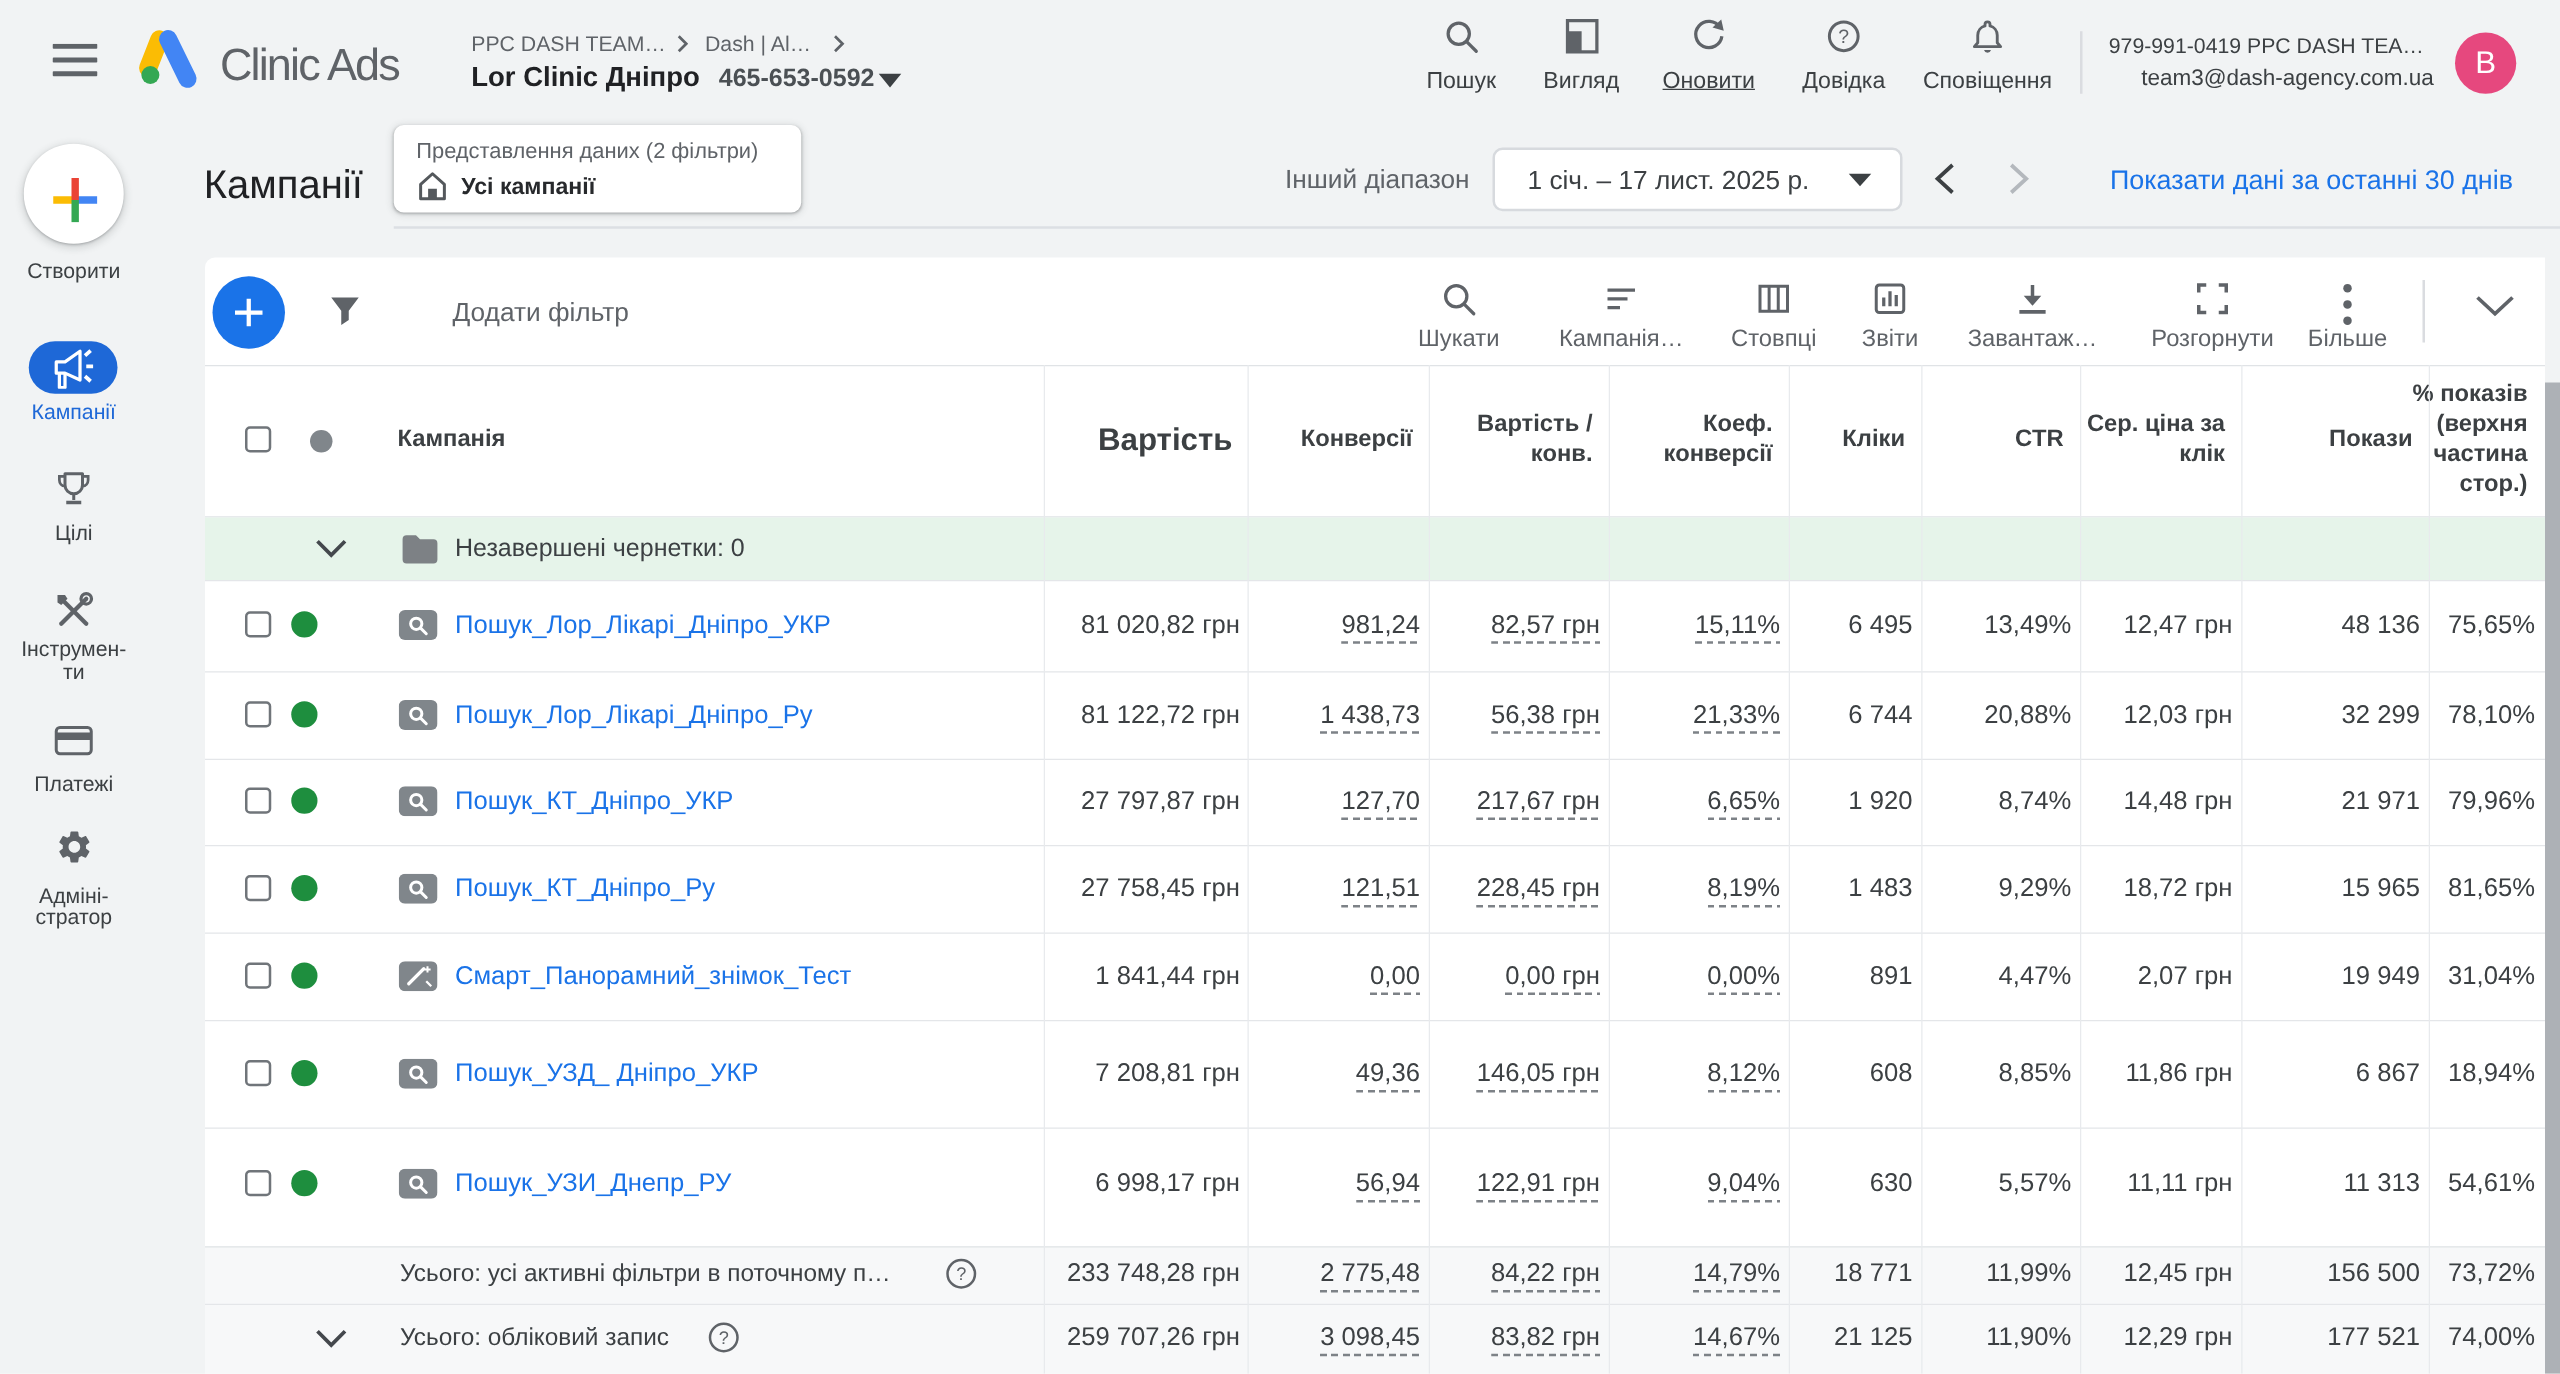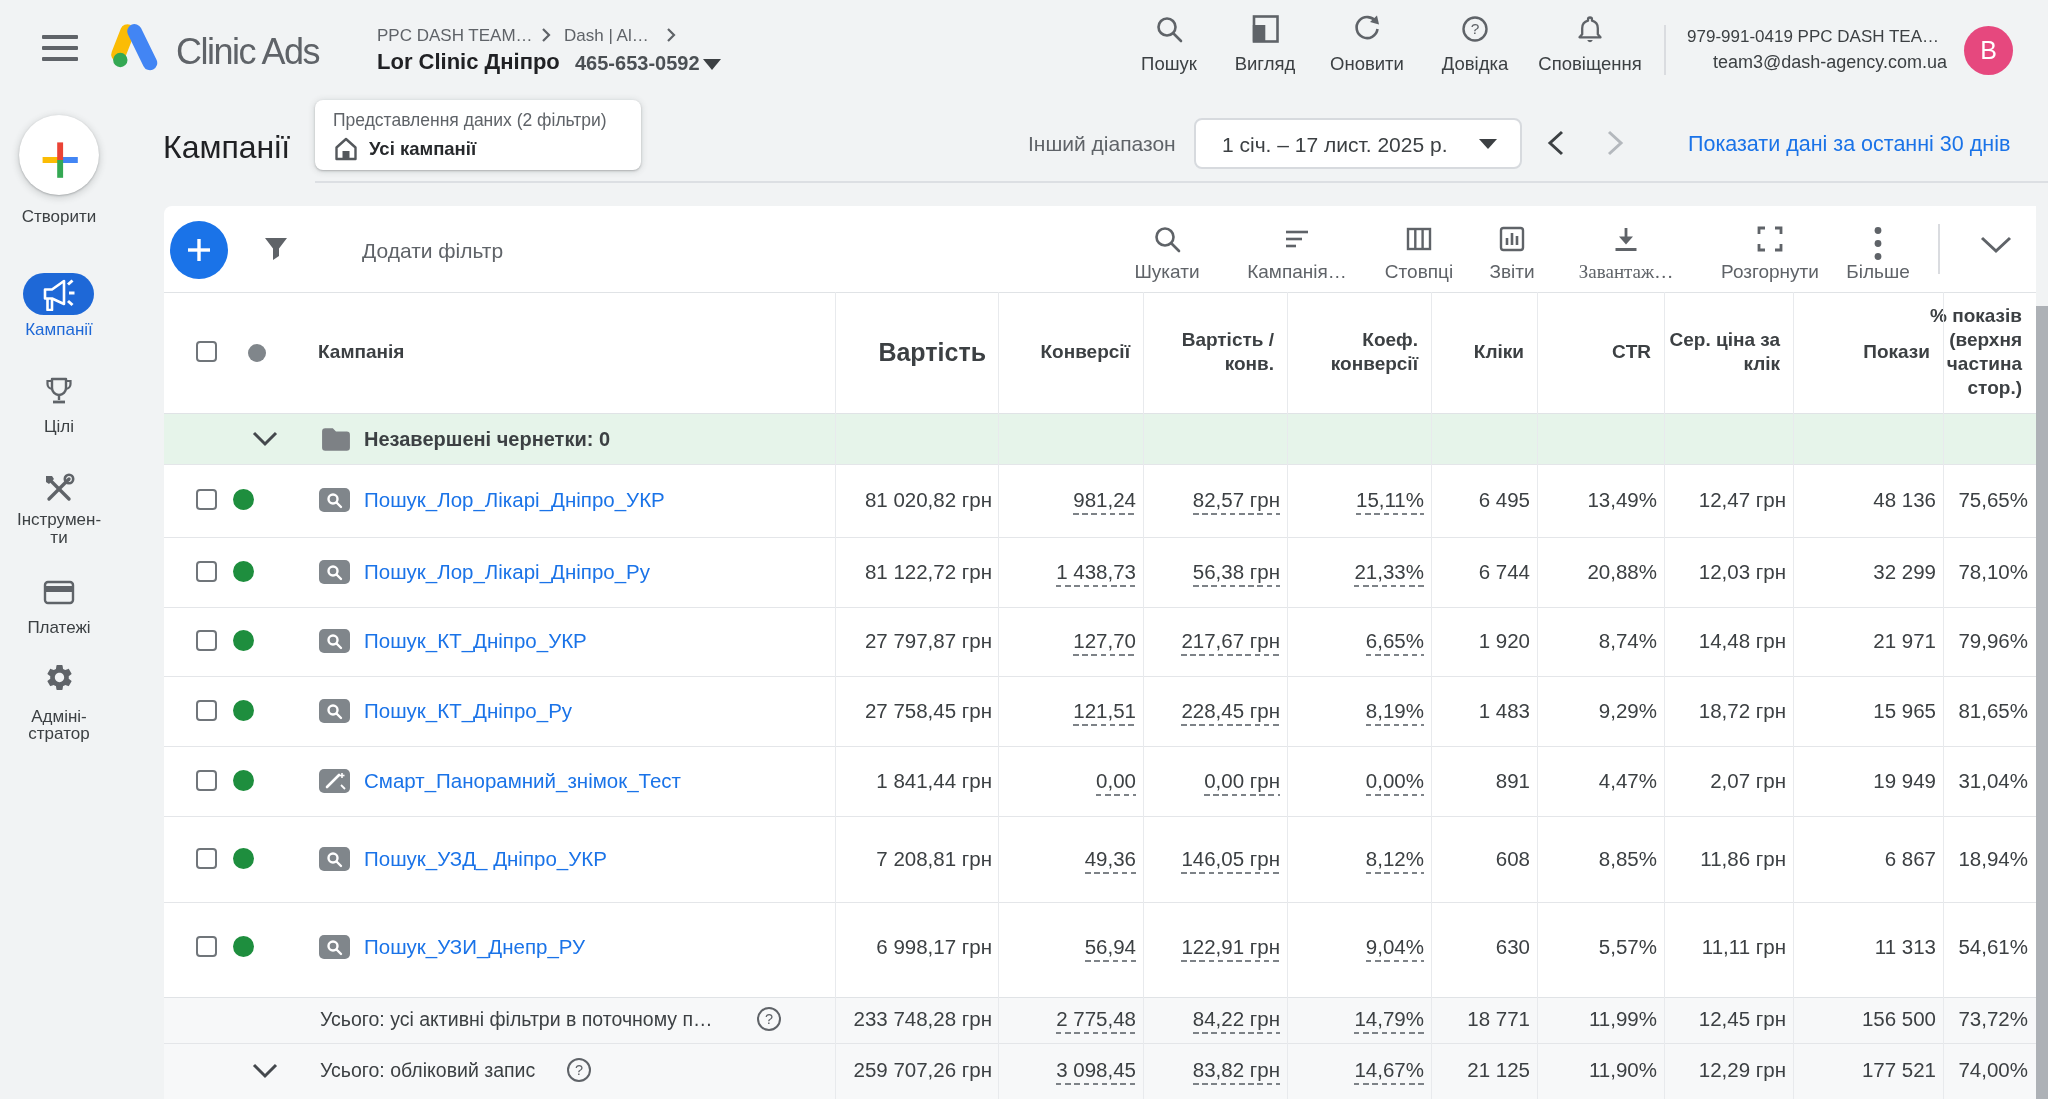--- a/index.html
+++ b/index.html
@@ -46,21 +46,21 @@
 <div class="ctr" style="left:1099px;width:140px;top:53px;font-size:18.5px;color:#3c4043;font-weight:400;">Пошук</div>
 <svg style="position:absolute;left:1250px;top:14px" width="30" height="30" viewBox="0 0 30 30">
     <rect x="4" y="2.5" width="23.5" height="25" fill="none" stroke="#5f6368" stroke-width="2.6"></rect>
     <rect x="2.8" y="11" width="12.5" height="16.5" fill="#5f6368"></rect>
   </svg>
 <div class="ctr" style="left:1195px;width:140px;top:53px;font-size:18.5px;color:#3c4043;font-weight:400;">Вигляд</div>
 <svg style="position:absolute;left:1352px;top:14px" width="30" height="30" viewBox="0 0 30 30">
     <path d="M24 8 A 10.5 10.5 0 1 0 25.5 15" fill="none" stroke="#5f6368" stroke-width="2.6"></path>
     <polygon points="18,8 27,10.5 25,1.5" fill="#5f6368"></polygon>
   </svg>
-<div class="ctr" style="left:1297px;width:140px;top:53px;font-size:18.5px;color:#3c4043;font-weight:400;">Оновити</div>
+<div class="ctr" style="left:1297px;width:140px;top:53px;font-size:18.5px;color:#3c4043;font-weight:400;text-decoration:underline;">Оновити</div>
 <svg style="position:absolute;left:1460px;top:14px" width="30" height="30" viewBox="0 0 30 30">
     <circle cx="15" cy="15" r="11.5" fill="none" stroke="#5f6368" stroke-width="2.4"></circle>
     <text x="15" y="20" font-size="15.5" font-family="Liberation Sans" fill="#5f6368" text-anchor="middle">?</text>
   </svg>
 <div class="ctr" style="left:1405px;width:140px;top:53px;font-size:18.5px;color:#3c4043;font-weight:400;">Довідка</div>
 <svg style="position:absolute;left:1575px;top:14px" width="30" height="30" viewBox="0 0 30 30">
     <path d="M15 3.5 a 2 2 0 0 1 2 2 v1.2 a7.8 7.8 0 0 1 5.8 7.5 v6 l2.7 3.1 h-21 l2.7-3.1 v-6 a7.8 7.8 0 0 1 5.8-7.5 v-1.2 a 2 2 0 0 1 2-2 z" fill="none" stroke="#5f6368" stroke-width="2.3" stroke-linejoin="round"></path>
     <path d="M12.2 26 a2.9 2.9 0 0 0 5.6 0 z" fill="#5f6368"></path>
   </svg>
 <div class="ctr" style="left:1520px;width:140px;top:53px;font-size:18.5px;color:#3c4043;font-weight:400;">Сповіщення</div>
@@ -167,21 +167,21 @@
     <line x1="10" y1="14" x2="10" y2="21" stroke="#5f6368" stroke-width="2.6"></line>
     <line x1="15" y1="9" x2="15" y2="21" stroke="#5f6368" stroke-width="2.6"></line>
     <line x1="20" y1="12" x2="20" y2="21" stroke="#5f6368" stroke-width="2.6"></line>
   </svg>
 <div class="ctr" style="left:1427px;width:170px;top:261px;font-size:19px;color:#5f6368;font-weight:400;">Звіти</div>
 <svg style="position:absolute;left:1611px;top:224px" width="30" height="30" viewBox="0 0 30 30">
     <line x1="15" y1="4" x2="15" y2="17" stroke="#5f6368" stroke-width="2.8"></line>
     <polygon points="8,12.5 22,12.5 15,20.5" fill="#5f6368"></polygon>
     <line x1="4.5" y1="25.5" x2="25.5" y2="25.5" stroke="#5f6368" stroke-width="3"></line>
   </svg>
-<div class="ctr" style="left:1541px;width:170px;top:261px;font-size:19px;color:#5f6368;font-weight:400;font-family:Liberation Serif, serif;">Завантаж…</div>
+<div class="ctr" style="left:1541px;width:170px;top:261px;font-size:19px;color:#5f6368;font-weight:400;">Завантаж…</div>
 <svg style="position:absolute;left:1755px;top:224px" width="30" height="30" viewBox="0 0 30 30">
     <g fill="none" stroke="#5f6368" stroke-width="2.8">
       <path d="M4 10 V4 H10"></path>
       <path d="M20 4 H26 V10"></path>
       <path d="M26 20 V26 H20"></path>
       <path d="M10 26 H4 V20"></path>
     </g>
   </svg>
 <div class="ctr" style="left:1685px;width:170px;top:261px;font-size:19px;color:#5f6368;font-weight:400;">Розгорнути</div>
 <svg style="position:absolute;left:1863px;top:227px" width="30" height="33" viewBox="0 0 30 33">
@@ -210,21 +210,21 @@
 <div class="r" style="right:268px;top:328px;font-size:19px;color:#3c4043;font-weight:700;line-height:24px">Сер. ціна за<br>клік</div>
 <div class="r" style="right:118px;top:340px;font-size:19px;color:#3c4043;font-weight:700;line-height:24px">Покази</div>
 <div class="r" style="right:26px;top:304px;font-size:19px;color:#3c4043;font-weight:700;line-height:24px">% показів<br>(верхня<br>частина<br>стор.)</div>
 <div style="position:absolute;left:164px;top:414px;right:12px;height:50px;background:#e6f4ea"></div>
 <svg style="position:absolute;left:252px;top:431px" width="26" height="16" viewBox="0 0 26 16">
     <polyline points="2,2 13,13 24,2" fill="none" stroke="#44484d" stroke-width="3"></polyline>
   </svg>
 <svg style="position:absolute;left:321px;top:427px" width="30" height="25" viewBox="0 0 28 23">
     <path d="M1 4 a3 3 0 0 1 3-3 h7 l3 3 h10 a3 3 0 0 1 3 3 v12 a3 3 0 0 1 -3 3 h-20 a3 3 0 0 1 -3-3 z" fill="#7d8185"></path>
   </svg>
-<div class="t" style="left:364px;top:428px;font-size:20px;color:#3c4043;font-weight:700;">Незавершені чернетки: 0</div>
+<div class="t" style="left:364px;top:428px;font-size:20px;color:#3c4043;font-weight:400;">Незавершені чернетки: 0</div>
 <div class="hl" style="left:164px;top:464px;right:12px"></div>
 <div class="hl" style="left:164px;top:537px;right:12px"></div>
 <div class="hl" style="left:164px;top:607px;right:12px"></div>
 <div class="hl" style="left:164px;top:676px;right:12px"></div>
 <div class="hl" style="left:164px;top:746px;right:12px"></div>
 <div class="hl" style="left:164px;top:816px;right:12px"></div>
 <div class="hl" style="left:164px;top:902px;right:12px"></div>
 <div style="position:absolute;left:164px;top:997px;right:12px;height:46px;background:#f7f8f9"></div>
 <div style="position:absolute;left:164px;top:1044px;right:12px;bottom:0;background:#f7f8f9"></div>
 <div class="hl" style="left:164px;top:997px;right:12px;background:#e0e3e6"></div>

